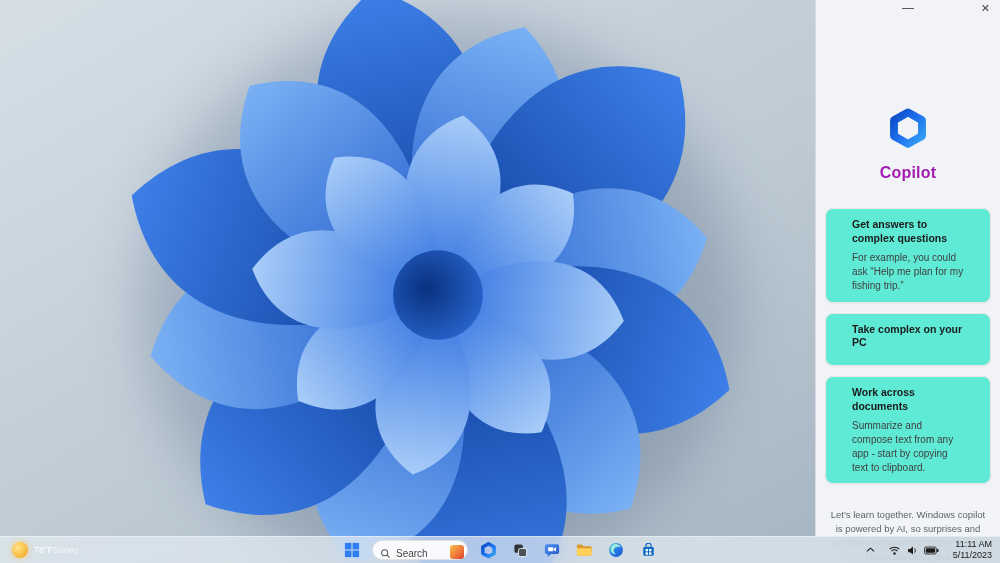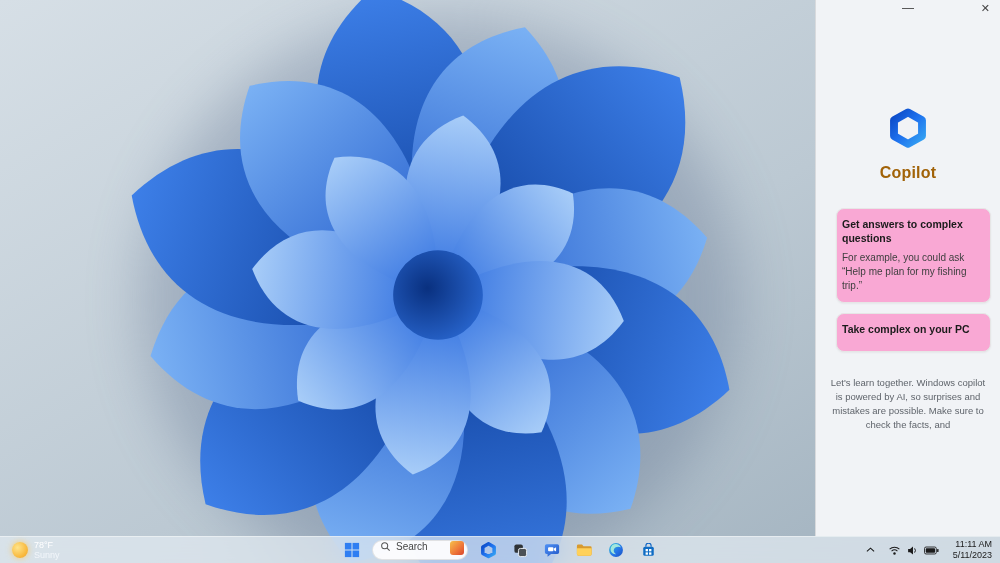--- a/index.html
+++ b/index.html
@@ -23,26 +23,26 @@
   .min-btn {
     position:absolute; left:50%; top:0; transform:translateX(-50%);
     font-size:12px; color:#444; cursor:pointer; line-height:16px; padding:0 6px;
   }
   .close-btn {
     position:absolute; right:6px; top:0; font-size:11px; color:#444;
     cursor:pointer; line-height:16px; padding:0 4px;
   }
   .hero { text-align:center; margin-top:90px; flex:none; }
   .hero .logo { width:42px; height:42px; display:inline-block; }
-  .hero h1 { font-size:16px; font-weight:700; color:#a16207; margin-top:10px; letter-spacing:.2px; }
+  .hero h1 { font-size:16px; font-weight:700; color:#a21caf; margin-top:10px; letter-spacing:.2px; }
 
   .cards { margin-top:26px; padding:0 9px; flex:none; }
   .card {
-    background:#f9a8d4; border:1px solid #e6e6e6; border-radius:8px;
-    padding:9px 5px; margin-bottom:10px; box-shadow:0 1px 2px rgba(0,0,0,.05);margin-left:11px;
+    background:#5eead4; border:1px solid #e6e6e6; border-radius:8px;
+    padding:9px 26px; margin-bottom:10px; box-shadow:0 1px 2px rgba(0,0,0,.05);
   }
   .card-title { font-size:10.5px; font-weight:700; color:#1b1b1b; margin-bottom:6px; line-height:1.3; }
   .card-body  { font-size:10px; color:#404040; line-height:1.38; }
 
   .disclaimer {
     margin-top:14px; padding:0 12px; font-size:9.5px; line-height:1.45;
     color:#5f646b; text-align:center; flex:none;
   }
 
   
@@ -54,35 +54,35 @@
   }
   .weather {
     position:absolute; left:6px; top:0; bottom:0;
     display:flex; align-items:center; gap:6px; cursor:pointer; padding:0 6px;
   }
   .sun-icon {
     width:16px; height:16px; border-radius:50%;
     background:radial-gradient(circle at 35% 35%, #ffe48a, #f8b83c 65%, #ef9f2b);
     box-shadow:0 0 6px rgba(255,200,80,.8);
   }
-  .weather-text { display:flex; flex-direction:column; line-height:1.15; }
+  .weather-text { display:flex; flex-direction:row; line-height:1.15; }
   .weather-temp { font-size:9px; color:#ffffff; }
   .weather-cond { font-size:9px; color:#f2f6fa; }
 
   .tb-center {
     position:absolute; left:50%; top:0; bottom:0; transform:translateX(-50%);
     display:flex; align-items:center; gap:8px;
   }
   .tb-btn {
     width:24px; height:24px; border-radius:4px; display:flex;
     align-items:center; justify-content:center; cursor:pointer;
   }
   .search-pill {
     height:20px; width:96px; border-radius:10px; background:rgba(255,255,255,.92);
-    border:1px solid rgba(0,0,0,.10); display:flex; align-items:flex-start;
+    border:1px solid rgba(0,0,0,.10); display:flex; align-items:flex-end;
     padding:0 3px 0 7px; gap:5px; cursor:pointer;
   }
   .search-label { font-size:10px; color:#444; flex:1; }
   .search-thumb {
     width:14px; height:14px; border-radius:3px; flex:none;
     background:linear-gradient(135deg,#f7c04a 0%,#ef7b3a 55%,#d9452e 100%);
   }
 
   .tray {
     position:absolute; right:4px; top:0; bottom:0;
@@ -181,20 +181,24 @@
     </div>
 
     <div class="cards">
       <div class="card">
         <div class="card-title">Get answers to complex questions</div>
         <div class="card-body">For example, you could ask “Help me plan for my fishing trip.”</div>
       </div>
       <div class="card">
         <div class="card-title">Take complex on your PC</div>
       </div>
+      <div class="card">
+        <div class="card-title">Work across documents</div>
+        <div class="card-body">Summarize and compose text from any app - start by copying text to clipboard.</div>
+      </div>
     </div>
 
     <div class="disclaimer">
       <span>Let's learn together. Windows copilot is powered by AI, so surprises and mistakes are possible. Make sure to check the facts, and </span>
     </div>
 
   </aside>
 
   <div class="taskbar">
 

